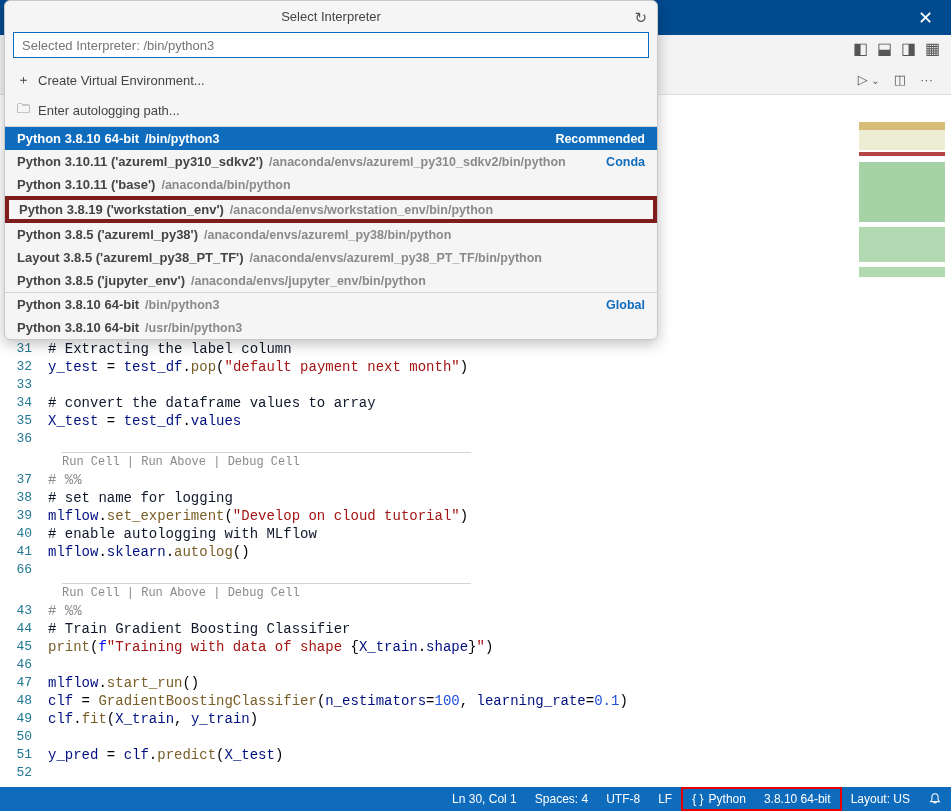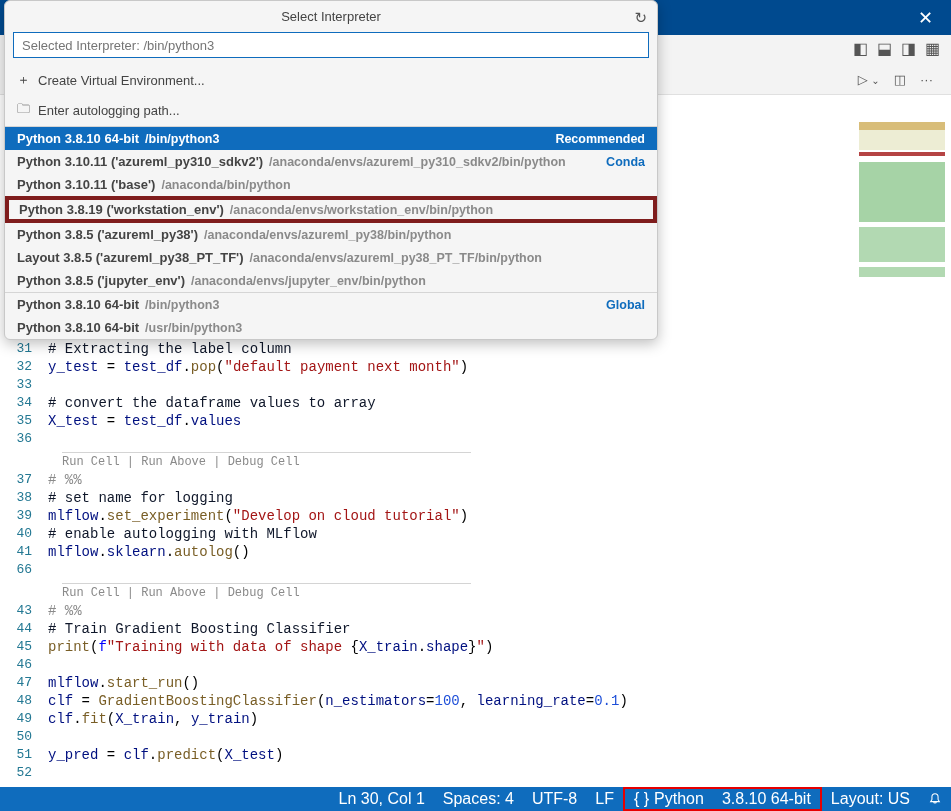--- a/index.html
+++ b/index.html
@@ -48,21 +48,21 @@
 .c-comment { color: #0f172a; }
 .c-ident { color: #001080; }
 .c-func { color: #795e26; }
 .c-string { color: #a31515; }
 .c-magic { color: #8a8a8a; }
 .c-num { color: #1d4ed8; }
 .c-punct { color: #000; }
 .c-fs { color: #0000ff; }
 
 
-.statusbar { position: absolute; bottom: 0; left: 0; right: 0; height: 24px; background: #0f6cbd; color: #fff; display: flex; align-items: center; font-size: 16px; }
+.statusbar { position: absolute; bottom: 0; left: 0; right: 0; height: 24px; background: #0f6cbd; color: #fff; display: flex; align-items: center; font-size: 12px; }
 .statusbar .spacer { flex: 1; }
 .statusbar .item { padding: 0 9px; height: 24px; display: flex; align-items: center; gap: 5px; cursor: pointer; }
 .statusbar .highlight-box { border: 2px solid #e60000; height: 24px; display: flex; align-items: center; }
 </style>
 </head>
 <body>
 
 <div class="titlebar">
   <span class="close">✕</span>
 </div>

